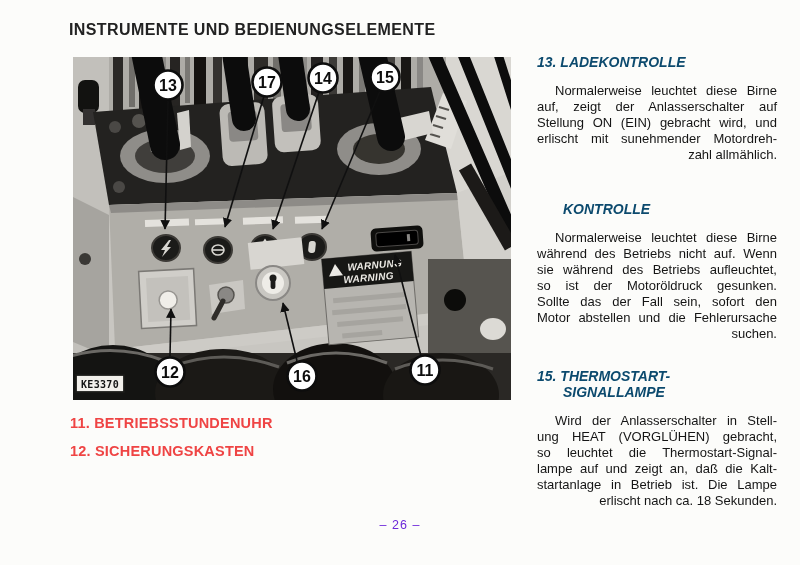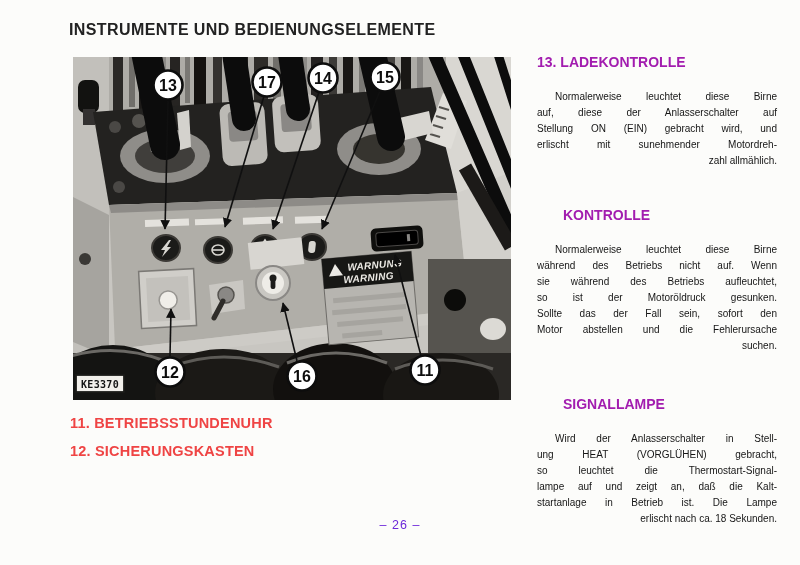--- a/index.html
+++ b/index.html
@@ -10,24 +10,24 @@
   }
   .hdr{
     position:absolute;left:69px;top:21px;
     font-size:16px;font-weight:bold;letter-spacing:.4px;color:#222;
   }
   .figure{position:absolute;left:73px;top:57px;width:438px;height:343px;}
   .captions{position:absolute;left:70px;top:415px;}
   .cap{font-size:14.5px;font-weight:bold;letter-spacing:.2px;margin-bottom:12px;color:#ef4444;}
   .rcol{position:absolute;left:537px;top:54px;width:240px;}
   .sec .h{
-    margin:0;font-size:14px;font-weight:bold;line-height:16.5px;color:#a21caf;
-    padding-left:26px;text-indent:-26px;
+    margin:0;font-size:14px;font-weight:bold;line-height:16.5px;color:#0c4a6e;
+    padding-left:26px;text-indent:-26px;font-style:italic;
   }
-  .sec .body{margin-top:18px;font-size:10px;line-height:16px;color:#151515;}
+  .sec .body{margin-top:12px;font-size:13px;line-height:16px;color:#151515;}
   .jl{text-align:justify;text-align-last:justify;}
   .ll{text-align:right;}
   .ind{text-indent:18px;}
   .sec14{margin-top:22px;}
   .sec15{margin-top:26px;}
   .pageno{
     position:absolute;left:0;top:518px;width:800px;text-align:center;
     font-size:12.5px;color:#6d28d9;letter-spacing:1px;
   }
   
@@ -272,21 +272,21 @@
   <div class="cap">11. BETRIEBSSTUNDENUHR</div>
   <div class="cap">12. SICHERUNGSKASTEN</div>
 </div>
 
 <div class="rcol">
 
   <section class="sec sec13">
     <h3 class="h">13. LADEKONTROLLE</h3>
     <div class="body">
       <div class="jl ind">Normalerweise leuchtet diese Birne</div>
-      <div class="jl">auf, diese der Anlasserschalter auf</div>
+      <div class="jl">auf, zeigt der Anlasserschalter auf</div>
       <div class="jl">Stellung ON (EIN) gebracht wird, und</div>
       <div class="jl">erlischt mit sunehmender Motordreh-</div>
       <div class="ll">zahl allmählich.</div>
     </div>
   </section>
 
   <section class="sec sec14">
     <h3 class="h">
       <br>
       <span>KONTROLLE</span>
@@ -297,21 +297,21 @@
       <div class="jl">sie während des Betriebs aufleuchtet,</div>
       <div class="jl">so ist der Motoröldruck gesunken.</div>
       <div class="jl">Sollte das der Fall sein, sofort den</div>
       <div class="jl">Motor abstellen und die Fehlerursache</div>
       <div class="ll">suchen.</div>
     </div>
   </section>
 
   <section class="sec sec15">
     <h3 class="h">
-      <br>
+      <span>15. THERMOSTART-</span><br>
       <span>SIGNALLAMPE</span>
     </h3>
     <div class="body">
       <div class="jl ind">Wird der Anlasserschalter in Stell-</div>
       <div class="jl">ung HEAT (VORGLÜHEN) gebracht,</div>
       <div class="jl">so leuchtet die Thermostart-Signal-</div>
       <div class="jl">lampe auf und zeigt an, daß die Kalt-</div>
       <div class="jl">startanlage in Betrieb ist. Die Lampe</div>
       <div class="ll">erlischt nach ca. 18 Sekunden.</div>
     </div>

